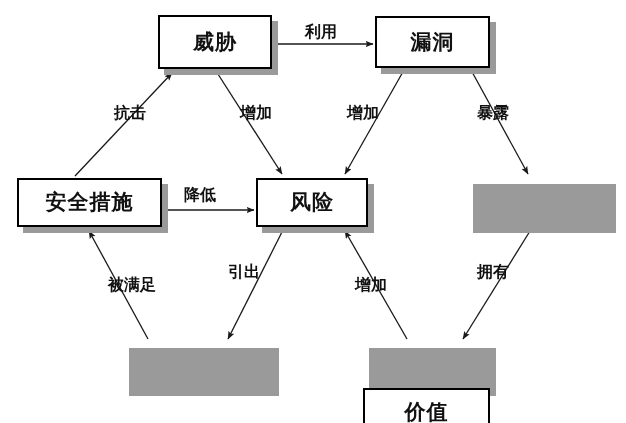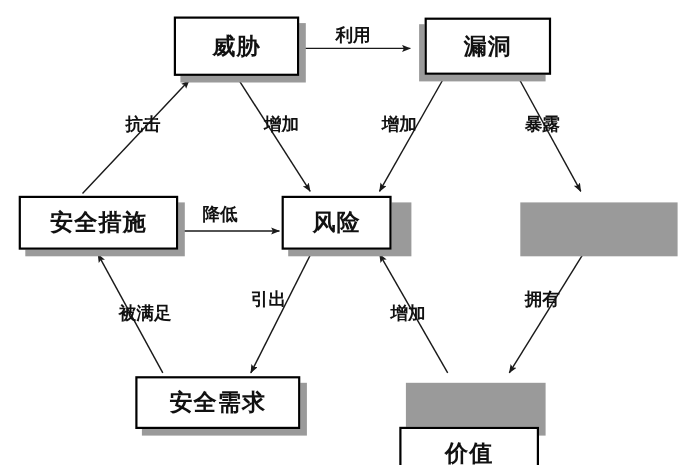--- a/index.html
+++ b/index.html
@@ -96,31 +96,28 @@
   <div class="shadow" style="left:381px; top:22px; width:115px; height:52px;"></div>
   <div class="shadow" style="left:23px;  top:184px; width:145px; height:49px;"></div>
   <div class="shadow" style="left:262px; top:184px; width:112px; height:49px;"></div>
   <div class="shadow" style="left:473px; top:184px; width:143px; height:49px;"></div>
   <div class="shadow" style="left:129px; top:348px; width:150px; height:48px;"></div>
   <div class="shadow" style="left:369px; top:348px; width:127px; height:48px;"></div>
 
   <div class="node" style="left:158px; top:15px; width:114px; height:54px;">
     <span class="node-label">威胁</span>
   </div>
-  <div class="node" style="left:386px; top:16px; width:115px; height:52px;">
+  <div class="node" style="left:375px; top:16px; width:115px; height:52px;">
     <span class="node-label">漏洞</span>
   </div>
   <div class="node" style="left:17px; top:178px; width:145px; height:49px;">
     <span class="node-label">安全措施</span>
   </div>
-  <div class="node" style="left:256px; top:178px; width:100px; height:49px;">
+  <div class="node" style="left:256px; top:178px; width:112px; height:49px;">
     <span class="node-label">风险</span>
-  </div>
-  <div class="node" style="left:123px; top:342px; width:150px; height:48px;">
-    <span class="node-label">安全需求</span>
   </div>
   <div class="node" style="left:363px; top:342px; width:127px; height:48px;margin-top:46px;">
     <span class="node-label">价值</span>
   </div>
 
   <div class="edge-label" style="left:305px; top:24px;">利用</div>
   <div class="edge-label" style="left:114px; top:105px;">抗击</div>
   <div class="edge-label" style="left:240px; top:105px;">增加</div>
   <div class="edge-label" style="left:347px; top:105px;">增加</div>
   <div class="edge-label" style="left:477px; top:105px;">暴露</div>

